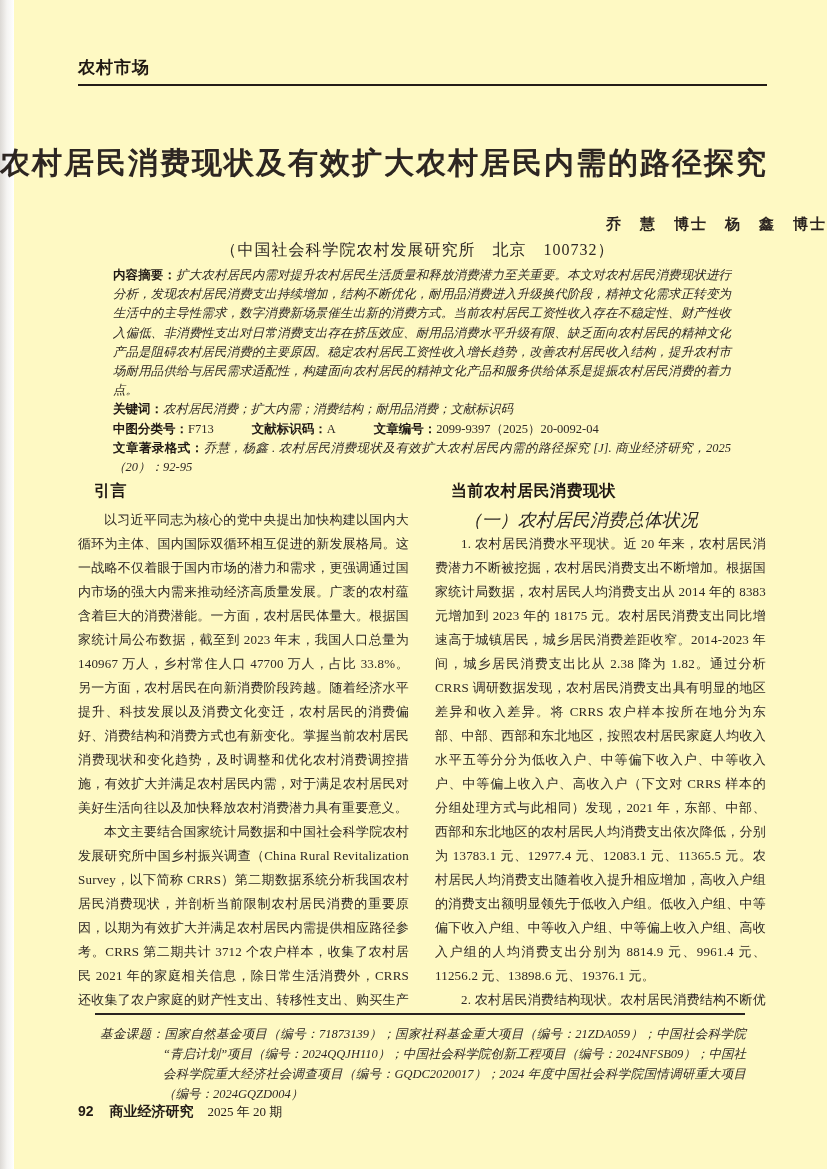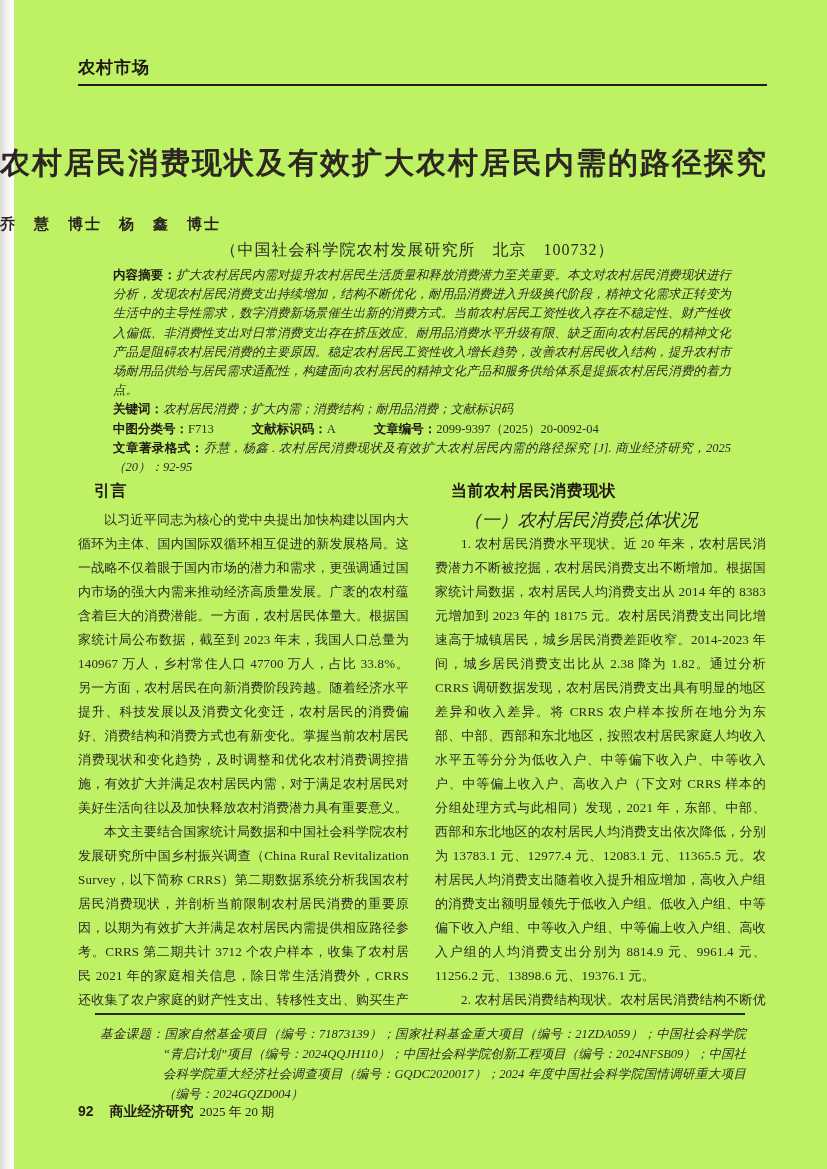--- a/index.html
+++ b/index.html
@@ -2,21 +2,21 @@
 <html lang="zh"><head>
 <meta charset="utf-8">
 <style>
   * { margin: 0; padding: 0; box-sizing: border-box; }
   html, body { background: #ffffff; }
   .page {
     position: relative;
     width: 827px;
     height: 1169px;
     margin: 0 auto;
-    background: #bef264;
+    background: #fef9c3;
     overflow: hidden;
     font-family: "Liberation Serif", "DejaVu Serif", serif;
     color: #2e2824;
   }
   .edge-shadow {
     position: absolute;
     left: 0; top: 0; bottom: 0;
     width: 14px;
     background: linear-gradient(to right, #dcd9d5, #f5f4f2 7px, #ffffff 14px);
   }
@@ -42,21 +42,21 @@
     left: 0; right: 0; top: 143px;
     font-family: "Liberation Sans", "DejaVu Sans", sans-serif;
     font-weight: 600;
     font-size: 30px;
     color: #2d2622;
     letter-spacing: 2px;
   }
   .authors {
     position: absolute;
     left: 0; right: 0; top: 215px;
-    text-align: left;
+    text-align: right;
     font-weight: bold;
     font-size: 15px;
     color: #2b2420;
     letter-spacing: 2px;
   }
   .affiliation {
     position: absolute;
     left: 8px; right: 0; top: 240px;
     text-align: center;
     font-size: 16px;
@@ -142,21 +142,21 @@
   .footer .page-num {
     font-family: "Liberation Sans", "DejaVu Sans", sans-serif;
     font-weight: bold;
     font-size: 14px;
     margin-right: 16px;
   }
   .footer .journal {
     font-family: "Liberation Sans", "DejaVu Sans", sans-serif;
     font-weight: bold;
     font-size: 14px;
-    margin-right: 6px;
+    margin-right: 14px;
   }
   .footer .issue { font-size: 13px; }
 </style>
 </head>
 <body>
 
 <div class="page">
   <div class="edge-shadow"></div>
 
   <div class="section-label">农村市场</div>

